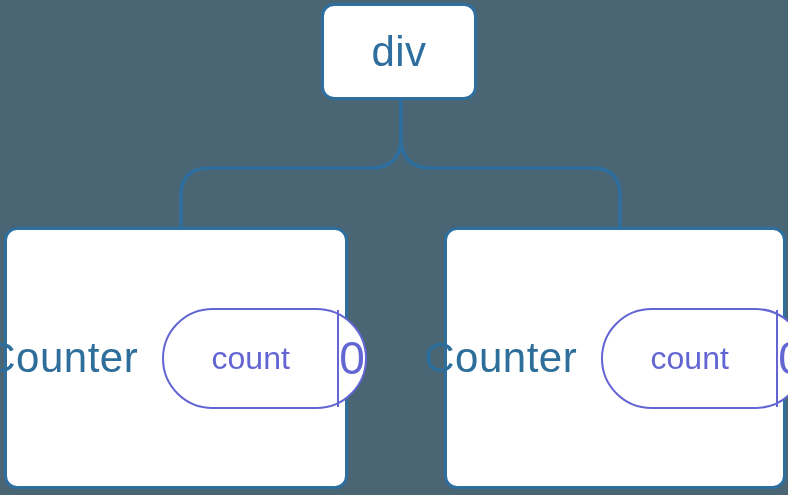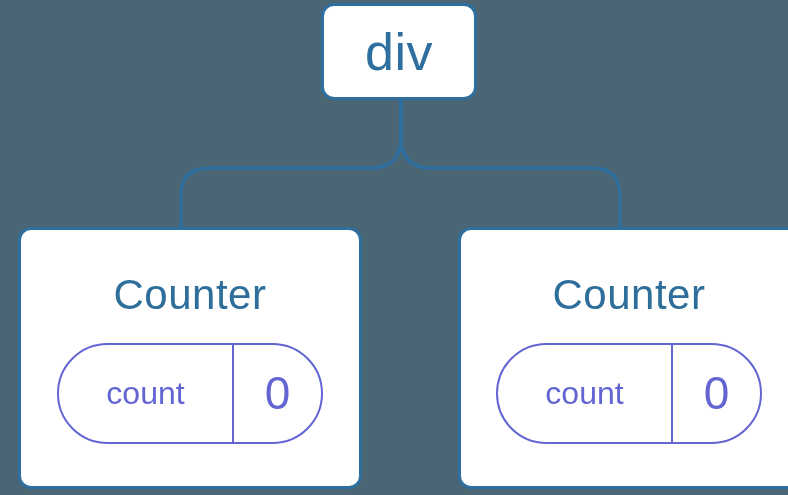--- a/index.html
+++ b/index.html
@@ -38,31 +38,30 @@
     left: 321px;
     top: 3px;
     width: 156px;
     height: 97px;
     display: flex;
     align-items: center;
     justify-content: center;
   }
   .root-label {
     color: #2E6F9F;
-    font-size: 52px;
+    font-size: 42px;
     font-weight: 500;
     letter-spacing: 0.5px;
   }
   .card {
     display: flex;
-    flex-direction: column;
+    flex-direction: row;
     align-items: center;
     justify-content: center;
     gap: 24px;
-    margin-left: 14px;
   }
   .card-left {
     left: 4px;
     top: 227px;
     width: 344px;
     height: 262px;
   }
   .card-right {
     left: 444px;
     top: 227px;

